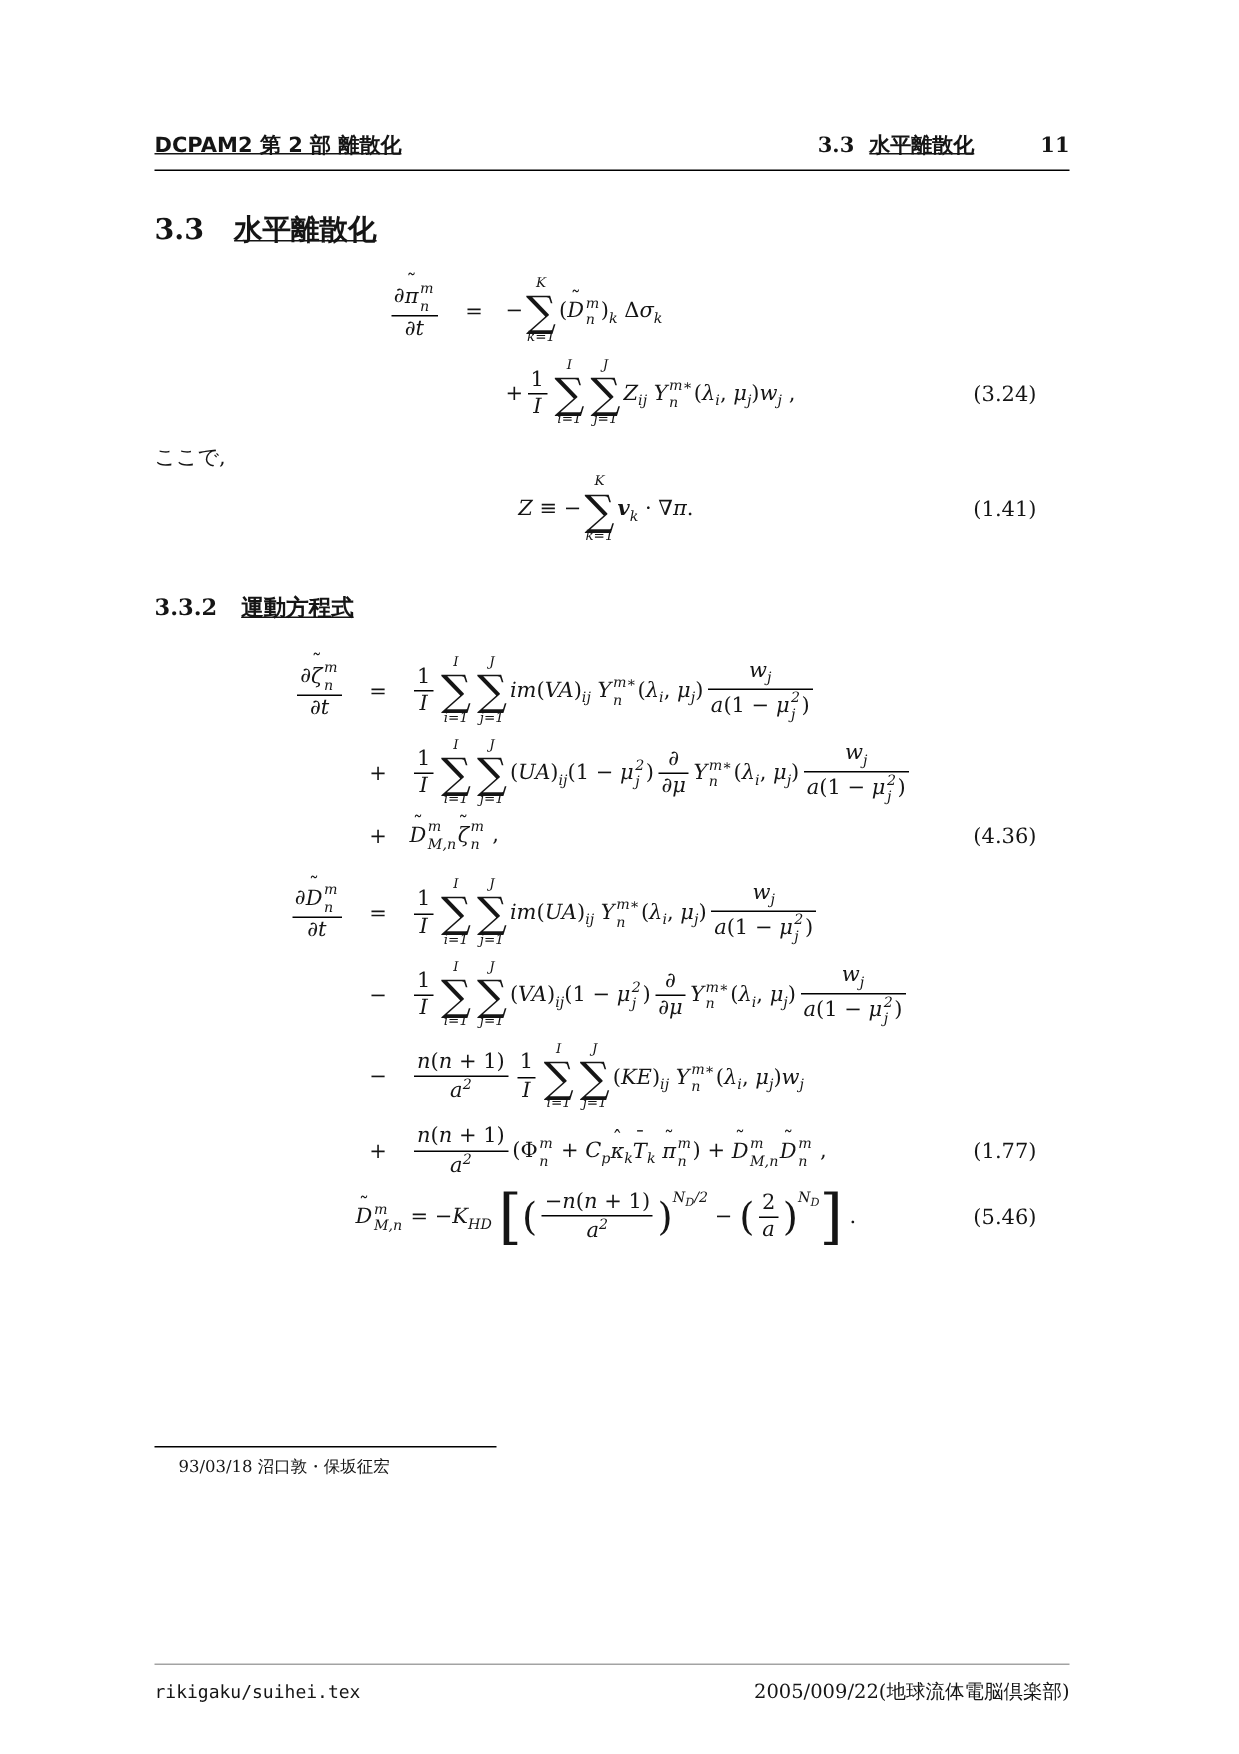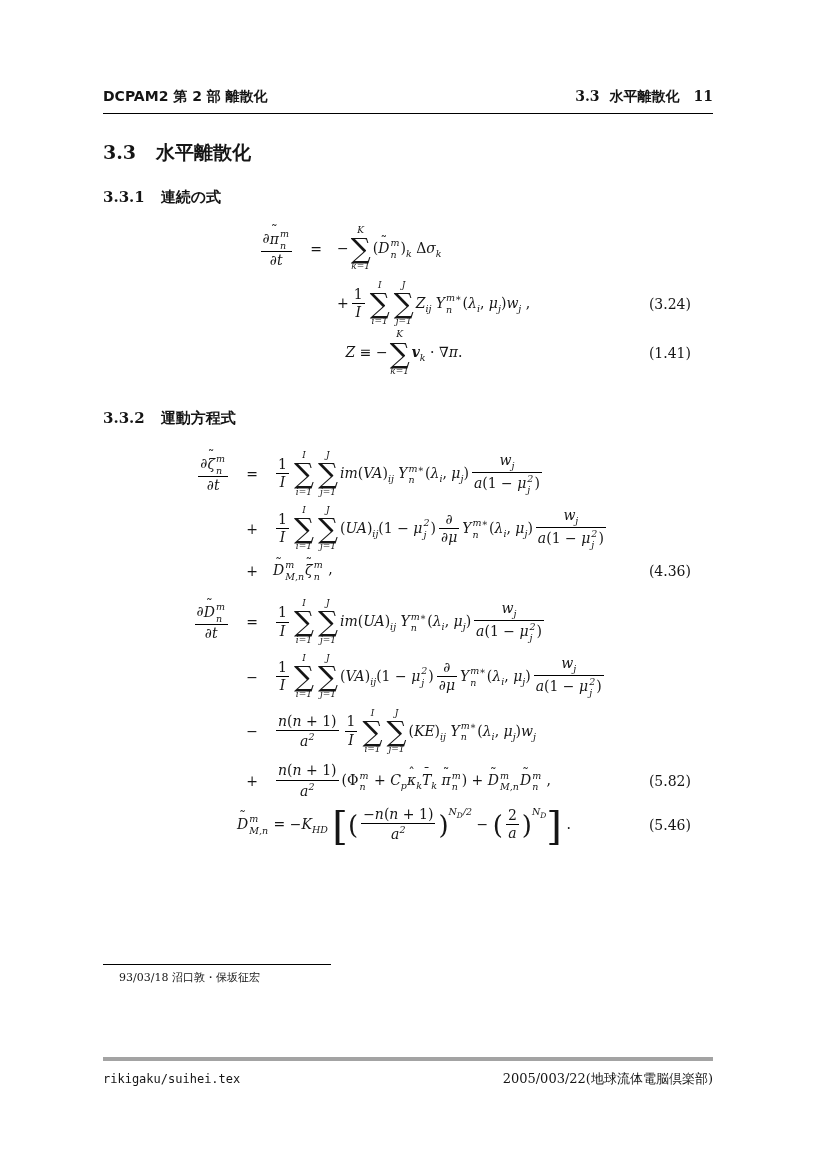--- a/index.html
+++ b/index.html
@@ -7,22 +7,22 @@
     width:826px;height:1169px;background:#ffffff;color:#151515;
     font-family:"DejaVu Serif","Liberation Serif",serif;
     position:relative;overflow:hidden;
   }
   .content{position:absolute;left:103px;top:0;width:610px;}
 
   
   .header{margin-top:88px;display:flex;justify-content:space-between;align-items:baseline;
     border-bottom:1.6px solid #000;padding-bottom:7px;font-size:14px;font-weight:bold;}
   .h-right{display:flex;align-items:baseline;gap:10px;}
-  .jp{font-family:"DejaVu Sans","Liberation Sans",sans-serif;}
-  .pgnum{margin-left:4px;}
+  .jp{font-family:"DejaVu Sans","Liberation Sans",sans-serif;text-decoration:underline;}
+  .pgnum{margin-left:34px;}
 
   
   .sec{margin:26px 0 0;font-size:19px;font-weight:bold;display:flex;gap:20px;align-items:baseline;}
   .ssec{margin-top:22px;font-size:15px;font-weight:bold;display:flex;gap:16px;align-items:baseline;}
 
   .intro{margin:13px 0 0;font-size:14px;line-height:1.55;text-align:justify;}
   .conn{margin-top:10px;font-size:14px;}
 
   
   .eq{font-size:14px;}
@@ -51,21 +51,21 @@
   .tl{position:relative;display:inline-block;}
   .tl .a{position:absolute;left:50%;top:-0.55em;transform:translateX(-50%);font-size:0.95em;line-height:1;font-style:normal;}
   .bg{font-size:26px;vertical-align:middle;line-height:0;font-style:normal;}
   .Bg{font-size:40px;vertical-align:middle;line-height:0;font-style:normal;}
   .scr{font-style:italic;}
 
   
   .footnote{position:absolute;left:103px;top:964px;font-size:11px;}
   .fn-rule{width:228px;border-top:1.2px solid #000;}
   .fn-text{margin:5px 0 0 16px;}
-  .footer{position:absolute;left:103px;top:1057px;width:610px;border-top:4px solid #a3a3a3;
+  .footer{position:absolute;left:103px;top:1109px;width:610px;border-top:1px solid #a3a3a3;
     padding-top:9px;display:flex;justify-content:space-between;align-items:baseline;font-size:13px;}
   .footer .l{font-family:"DejaVu Sans Mono","Liberation Mono",monospace;font-size:12px;}
 </style>
 </head>
 <body>
 
 <div class="content">
 
   <div class="header">
     <span class="jp">DCPAM2 第 2 部 離散化</span>
@@ -75,44 +75,41 @@
       <span class="pgnum">11</span>
     </span>
   </div>
 
   <div class="sec">
     <span>3.3</span>
     <span class="jp">水平離散化</span>
   </div>
 
 
-  <div class="ssec">
-    <span>3.3.1</span>
-    <span class="jp">連続の式</span>
-  </div>
 
   <div class="eq" style="margin-top:18px;">
     <div class="eqrow">
       <div class="lhs w1">
           <span class="fr">
             <span class="n">∂<span class="tl"><span class="a">˜</span><i>π</i></span><span class="ss"><span>m</span><span>n</span></span></span>
             <span class="d">∂<i>t</i></span>
           </span>
         </div>
       <div class="op">=</div>
       <div class="expr">−<span class="sum"><span class="li">K</span><span class="sg">∑</span><span class="li">k=1</span></span>(<span class="tl"><span class="a">˜</span><i>D</i></span><span class="ss"><span>m</span><span>n</span></span>)<sub>k</sub> Δ<i>σ</i><sub>k</sub></div>
     </div>
     <div class="eqrow">
       <div class="lhs w1"></div>
       <div class="op"></div>
       <div class="expr">+<span class="fr"><span class="n">1</span><span class="d"><i>I</i></span></span><span class="sum"><span class="li">I</span><span class="sg">∑</span><span class="li">i=1</span></span><span class="sum"><span class="li">J</span><span class="sg">∑</span><span class="li">j=1</span></span><i>Z</i><sub>ij</sub> <i>Y</i><span class="ss"><span>m∗</span><span>n</span></span>(<i>λ</i><sub>i</sub>, <i>μ</i><sub>j</sub>)<i>w</i><sub>j</sub> ,</div>
       <div class="eqnum">(3.24)</div>
     </div>
   </div>
 
+  <div class="conn">ここで,</div>
 
   <div class="eqc">
     <div class="body"><i>Z</i> ≡ −<span class="sum"><span class="li">K</span><span class="sg">∑</span><span class="li">k=1</span></span><b><i>v</i></b><sub>k</sub> · ∇<i>π</i>.</div>
     <div class="eqnum">(1.41)</div>
   </div>
 
   <div class="ssec" style="margin-top:32px;">
     <span>3.3.2</span>
     <span class="jp">運動方程式</span>
   </div>
@@ -159,33 +156,33 @@
     </div>
     <div class="eqrow">
       <div class="lhs w2"></div>
       <div class="op">−</div>
       <div class="expr"><span class="fr"><span class="n"><i>n</i>(<i>n</i> + 1)</span><span class="d"><i>a</i><sup>2</sup></span></span><span class="fr"><span class="n">1</span><span class="d"><i>I</i></span></span><span class="sum"><span class="li">I</span><span class="sg">∑</span><span class="li">i=1</span></span><span class="sum"><span class="li">J</span><span class="sg">∑</span><span class="li">j=1</span></span>(<i>KE</i>)<sub>ij</sub> <i>Y</i><span class="ss"><span>m∗</span><span>n</span></span>(<i>λ</i><sub>i</sub>, <i>μ</i><sub>j</sub>)<i>w</i><sub>j</sub></div>
     </div>
     <div class="eqrow">
       <div class="lhs w2"></div>
       <div class="op">+</div>
       <div class="expr"><span class="fr"><span class="n"><i>n</i>(<i>n</i> + 1)</span><span class="d"><i>a</i><sup>2</sup></span></span>(Φ<span class="ss"><span>m</span><span>n</span></span> + <i>C</i><sub>p</sub><span class="tl"><span class="a">ˆ</span><i>κ</i></span><sub>k</sub><span class="tl"><span class="a">¯</span><i>T</i></span><sub>k</sub> <span class="tl"><span class="a">˜</span><i>π</i></span><span class="ss"><span>m</span><span>n</span></span>) + <span class="tl"><span class="a">˜</span><i class="scr">D</i></span><span class="ss"><span>m</span><span>M,n</span></span><span class="tl"><span class="a">˜</span><i>D</i></span><span class="ss"><span>m</span><span>n</span></span> ,</div>
-      <div class="eqnum">(5.82)</div>
+      <div class="eqnum">(1.77)</div>
     </div>
   </div>
 
 
   <div class="eqc" style="margin-top:6px;">
     <div class="body"><span class="tl"><span class="a">˜</span><i class="scr">D</i></span><span class="ss"><span>m</span><span>M,n</span></span> = −<i>K</i><sub>HD</sub> <span class="Bg">[</span><span class="bg">(</span><span class="fr"><span class="n">−<i>n</i>(<i>n</i> + 1)</span><span class="d"><i>a</i><sup>2</sup></span></span><span class="bg">)</span><sup class="hx"><i>N</i><sub>D</sub>/2</sup> − <span class="bg">(</span><span class="fr"><span class="n">2</span><span class="d"><i>a</i></span></span><span class="bg">)</span><sup class="hx"><i>N</i><sub>D</sub></sup><span class="Bg">]</span> .</div>
     <div class="eqnum">(5.46)</div>
   </div>
 
 </div>
 
 <div class="footnote">
   <div class="fn-rule"></div>
   <div class="fn-text">93/03/18 沼口敦・保坂征宏</div>
 </div>
 
 <div class="footer">
   <span class="l">rikigaku/suihei.tex</span>
-  <span class="r">2005/003/22(地球流体電脳倶楽部)</span>
+  <span class="r">2005/009/22(地球流体電脳倶楽部)</span>
 </div>
 
 </body></html>

